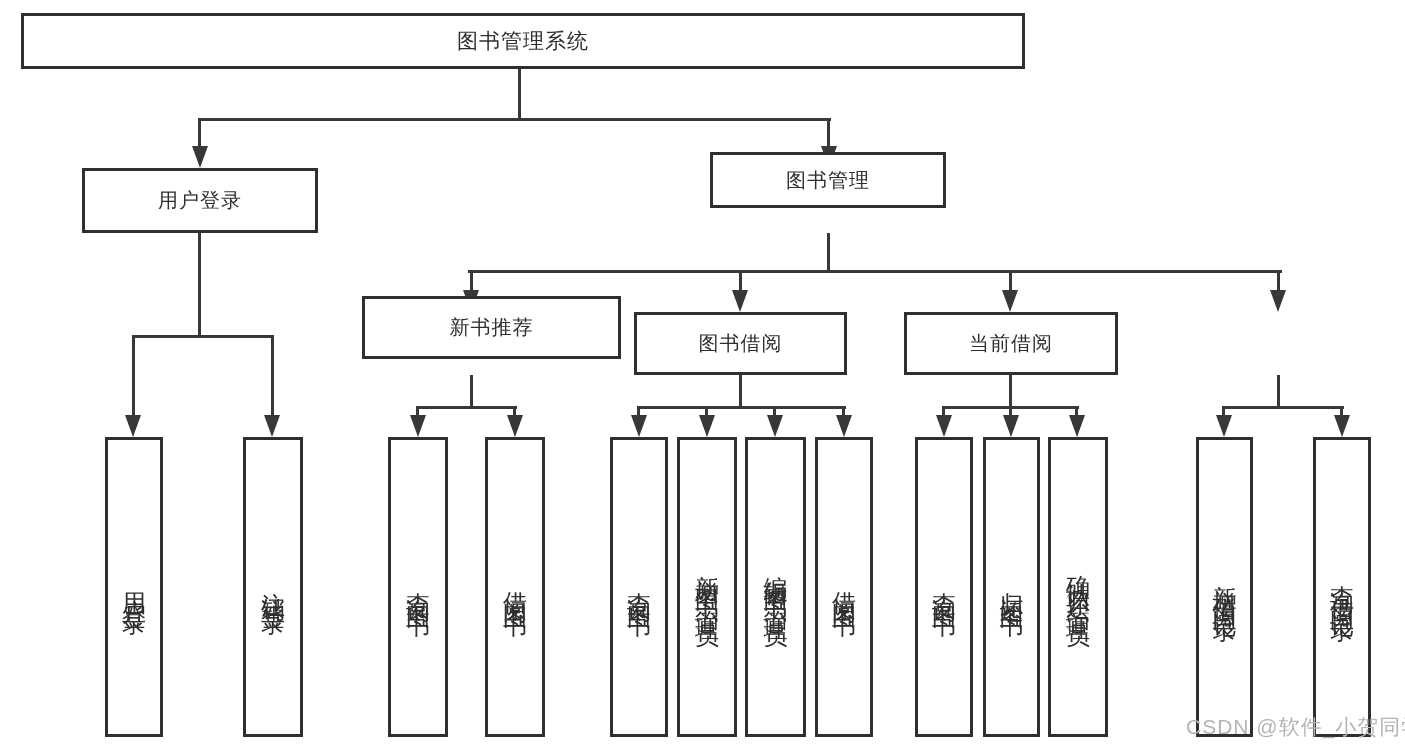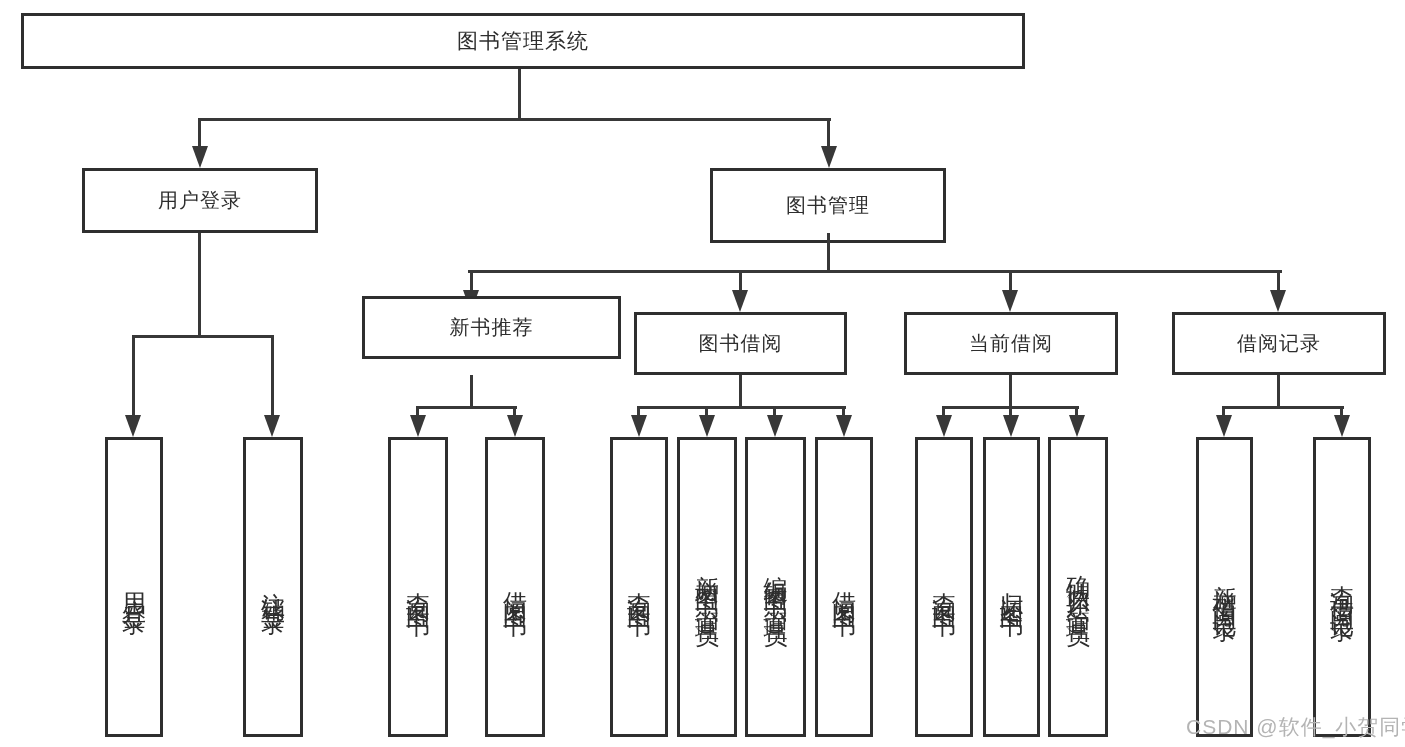--- a/index.html
+++ b/index.html
@@ -46,21 +46,21 @@
   <div class="vl" style="left:518px;top:69px;height:52px"></div>
   <div class="hl" style="left:198px;top:118px;width:633px"></div>
   <div class="vl" style="left:198px;top:118px;height:32px"></div>
   <div class="arr" style="left:192px;top:146px"></div>
   <div class="vl" style="left:827px;top:118px;height:32px"></div>
   <div class="arr" style="left:821px;top:146px"></div>
 
   <div class="hbox" style="left:82px;top:168px;width:236px;height:65px">
     <span>用户登录</span>
   </div>
-  <div class="hbox" style="left:710px;top:168px;width:236px;height:75px">
+  <div class="hbox" style="left:710px;top:152px;width:236px;height:56px">
     <span>图书管理</span>
   </div>
 
   <div class="vl" style="left:198px;top:233px;height:104px"></div>
   <div class="hl" style="left:132px;top:335px;width:142px"></div>
   <div class="vl" style="left:132px;top:335px;height:82px"></div>
   <div class="arr" style="left:125px;top:415px"></div>
   <div class="vl" style="left:271px;top:335px;height:82px"></div>
   <div class="arr" style="left:264px;top:415px"></div>
 
@@ -76,23 +76,20 @@
   <div class="arr" style="left:1270px;top:290px"></div>
 
   <div class="hbox" style="left:362px;top:296px;width:259px;height:63px">
     <span>新书推荐</span>
   </div>
   <div class="hbox" style="left:634px;top:312px;width:213px;height:63px">
     <span>图书借阅</span>
   </div>
   <div class="hbox" style="left:904px;top:312px;width:214px;height:63px">
     <span>当前借阅</span>
-  </div>
-  <div class="hbox" style="left:1172px;top:312px;width:214px;height:63px">
-    <span>借阅记录</span>
   </div>
 
   <div class="vl" style="left:470px;top:375px;height:33px"></div>
   <div class="hl" style="left:416px;top:406px;width:101px"></div>
   <div class="vl" style="left:416px;top:406px;height:11px"></div>
   <div class="arr" style="left:410px;top:415px"></div>
   <div class="vl" style="left:513px;top:406px;height:11px"></div>
   <div class="arr" style="left:507px;top:415px"></div>
 
   <div class="vl" style="left:739px;top:375px;height:33px"></div>

